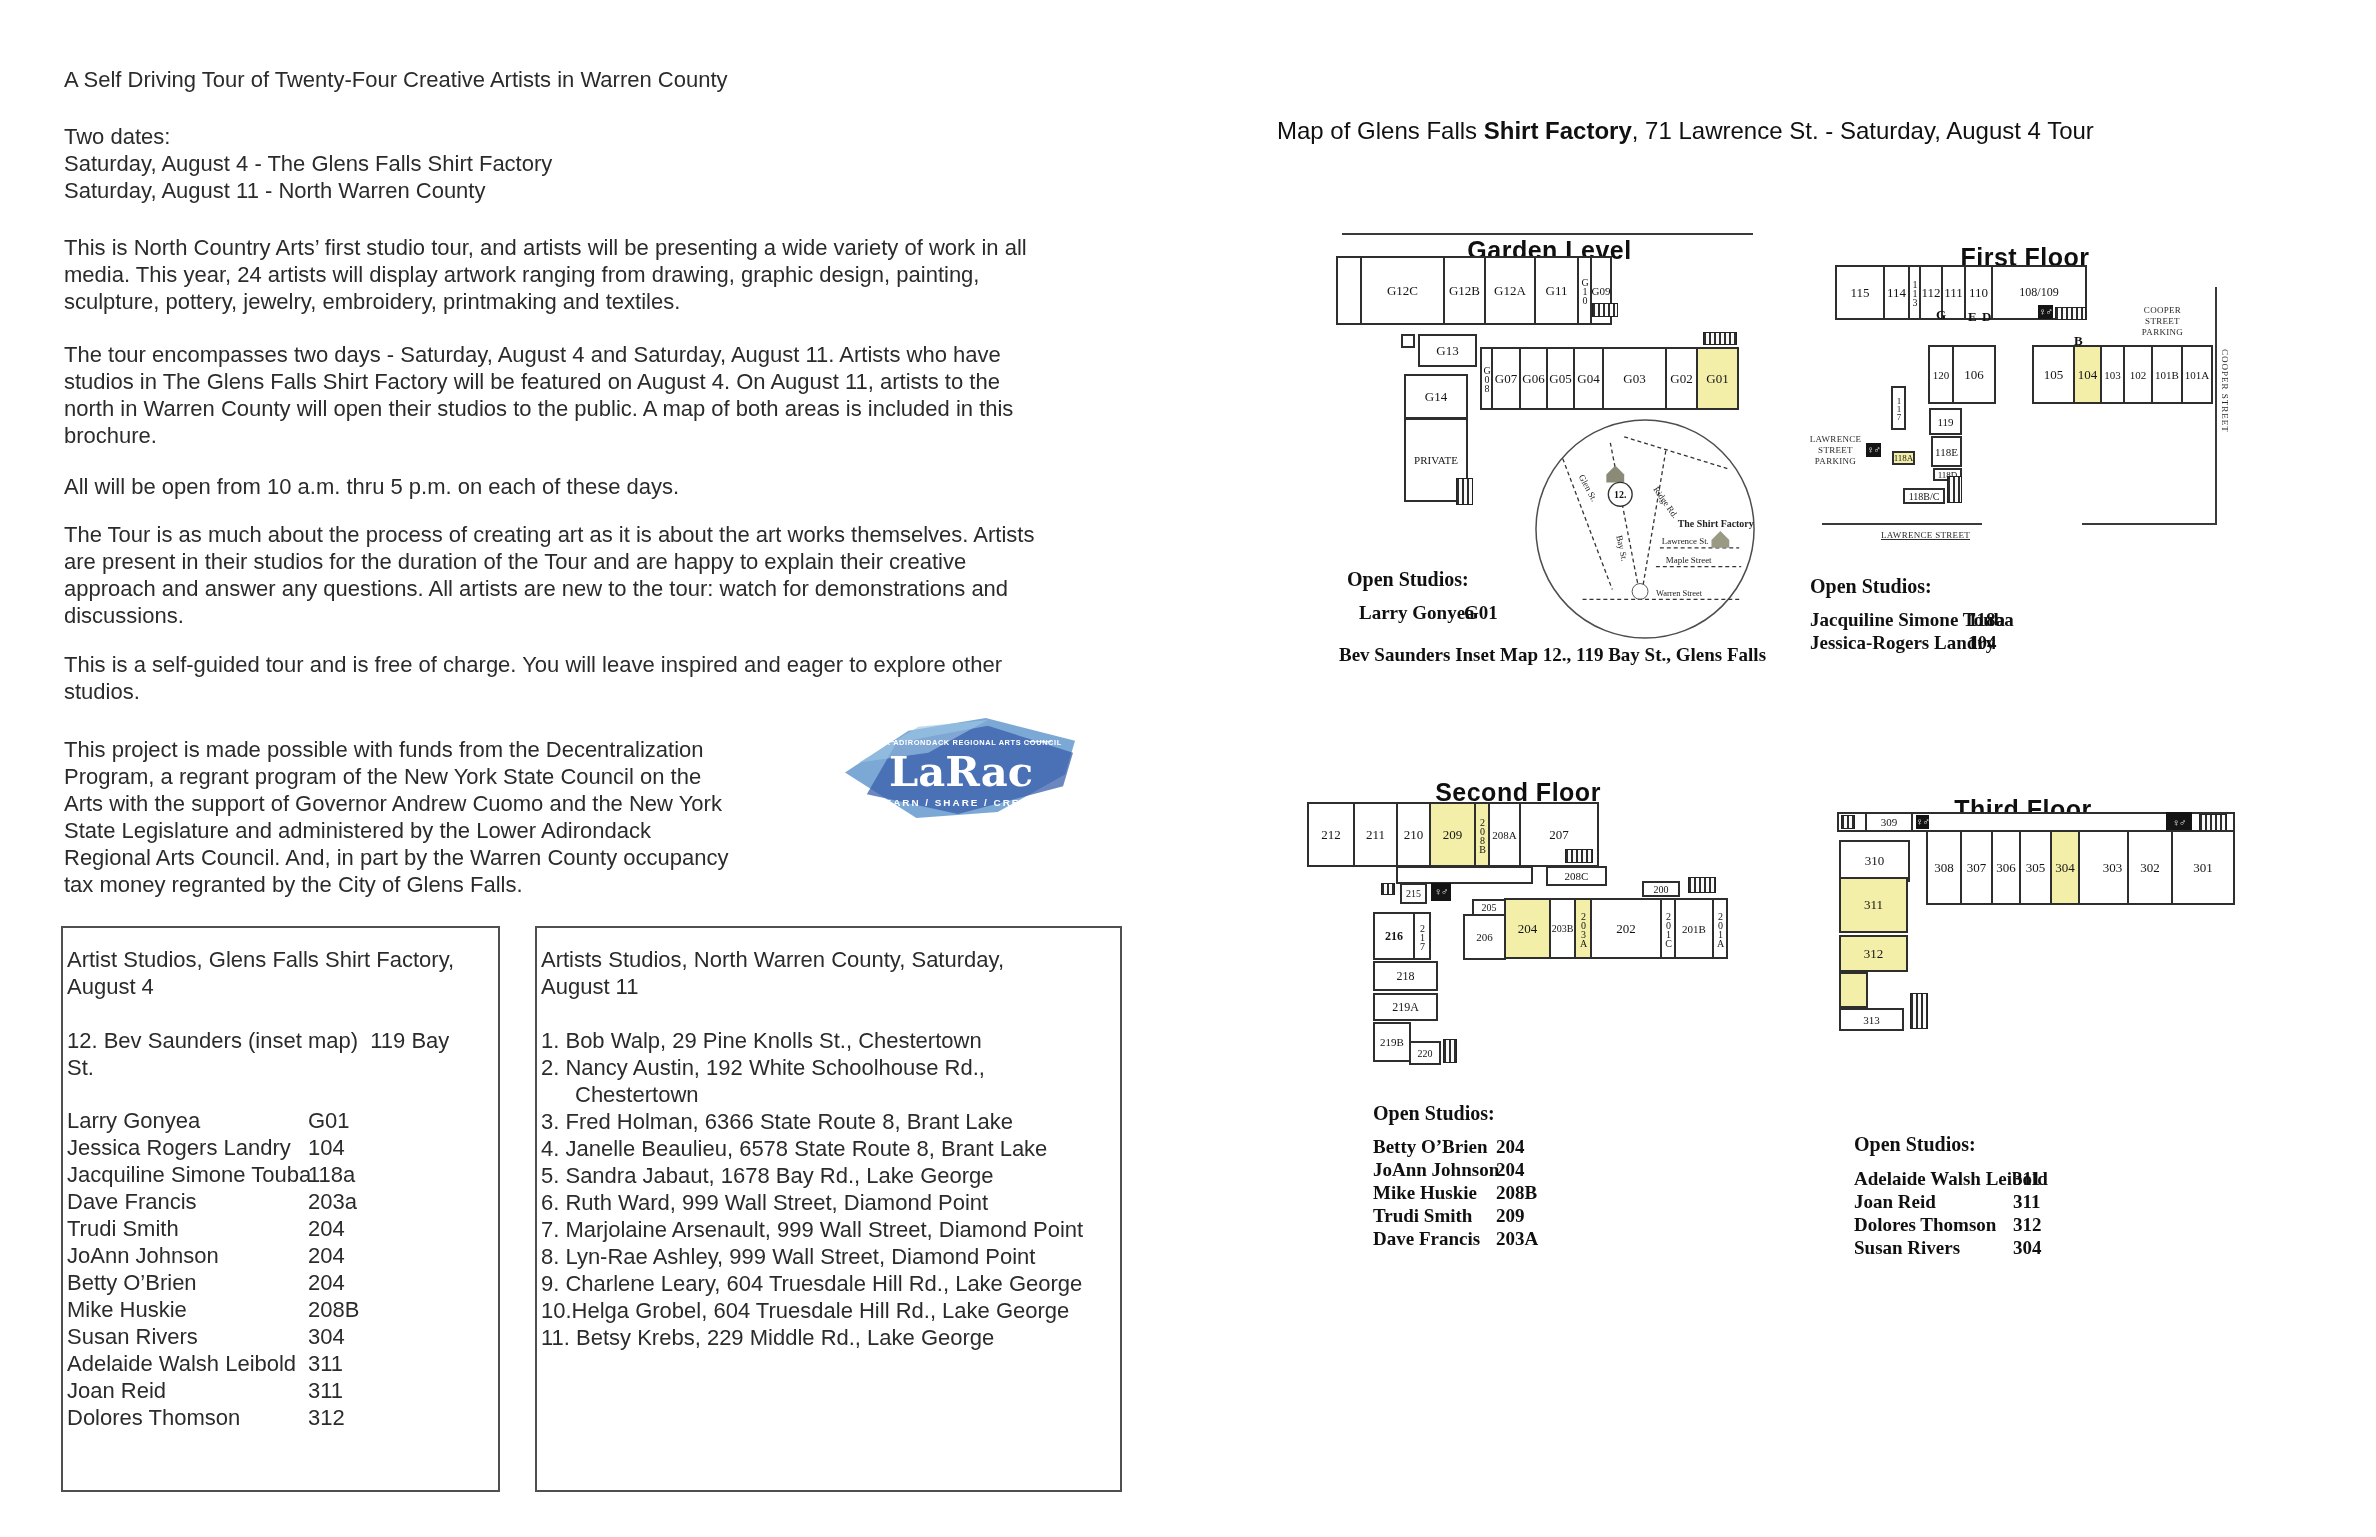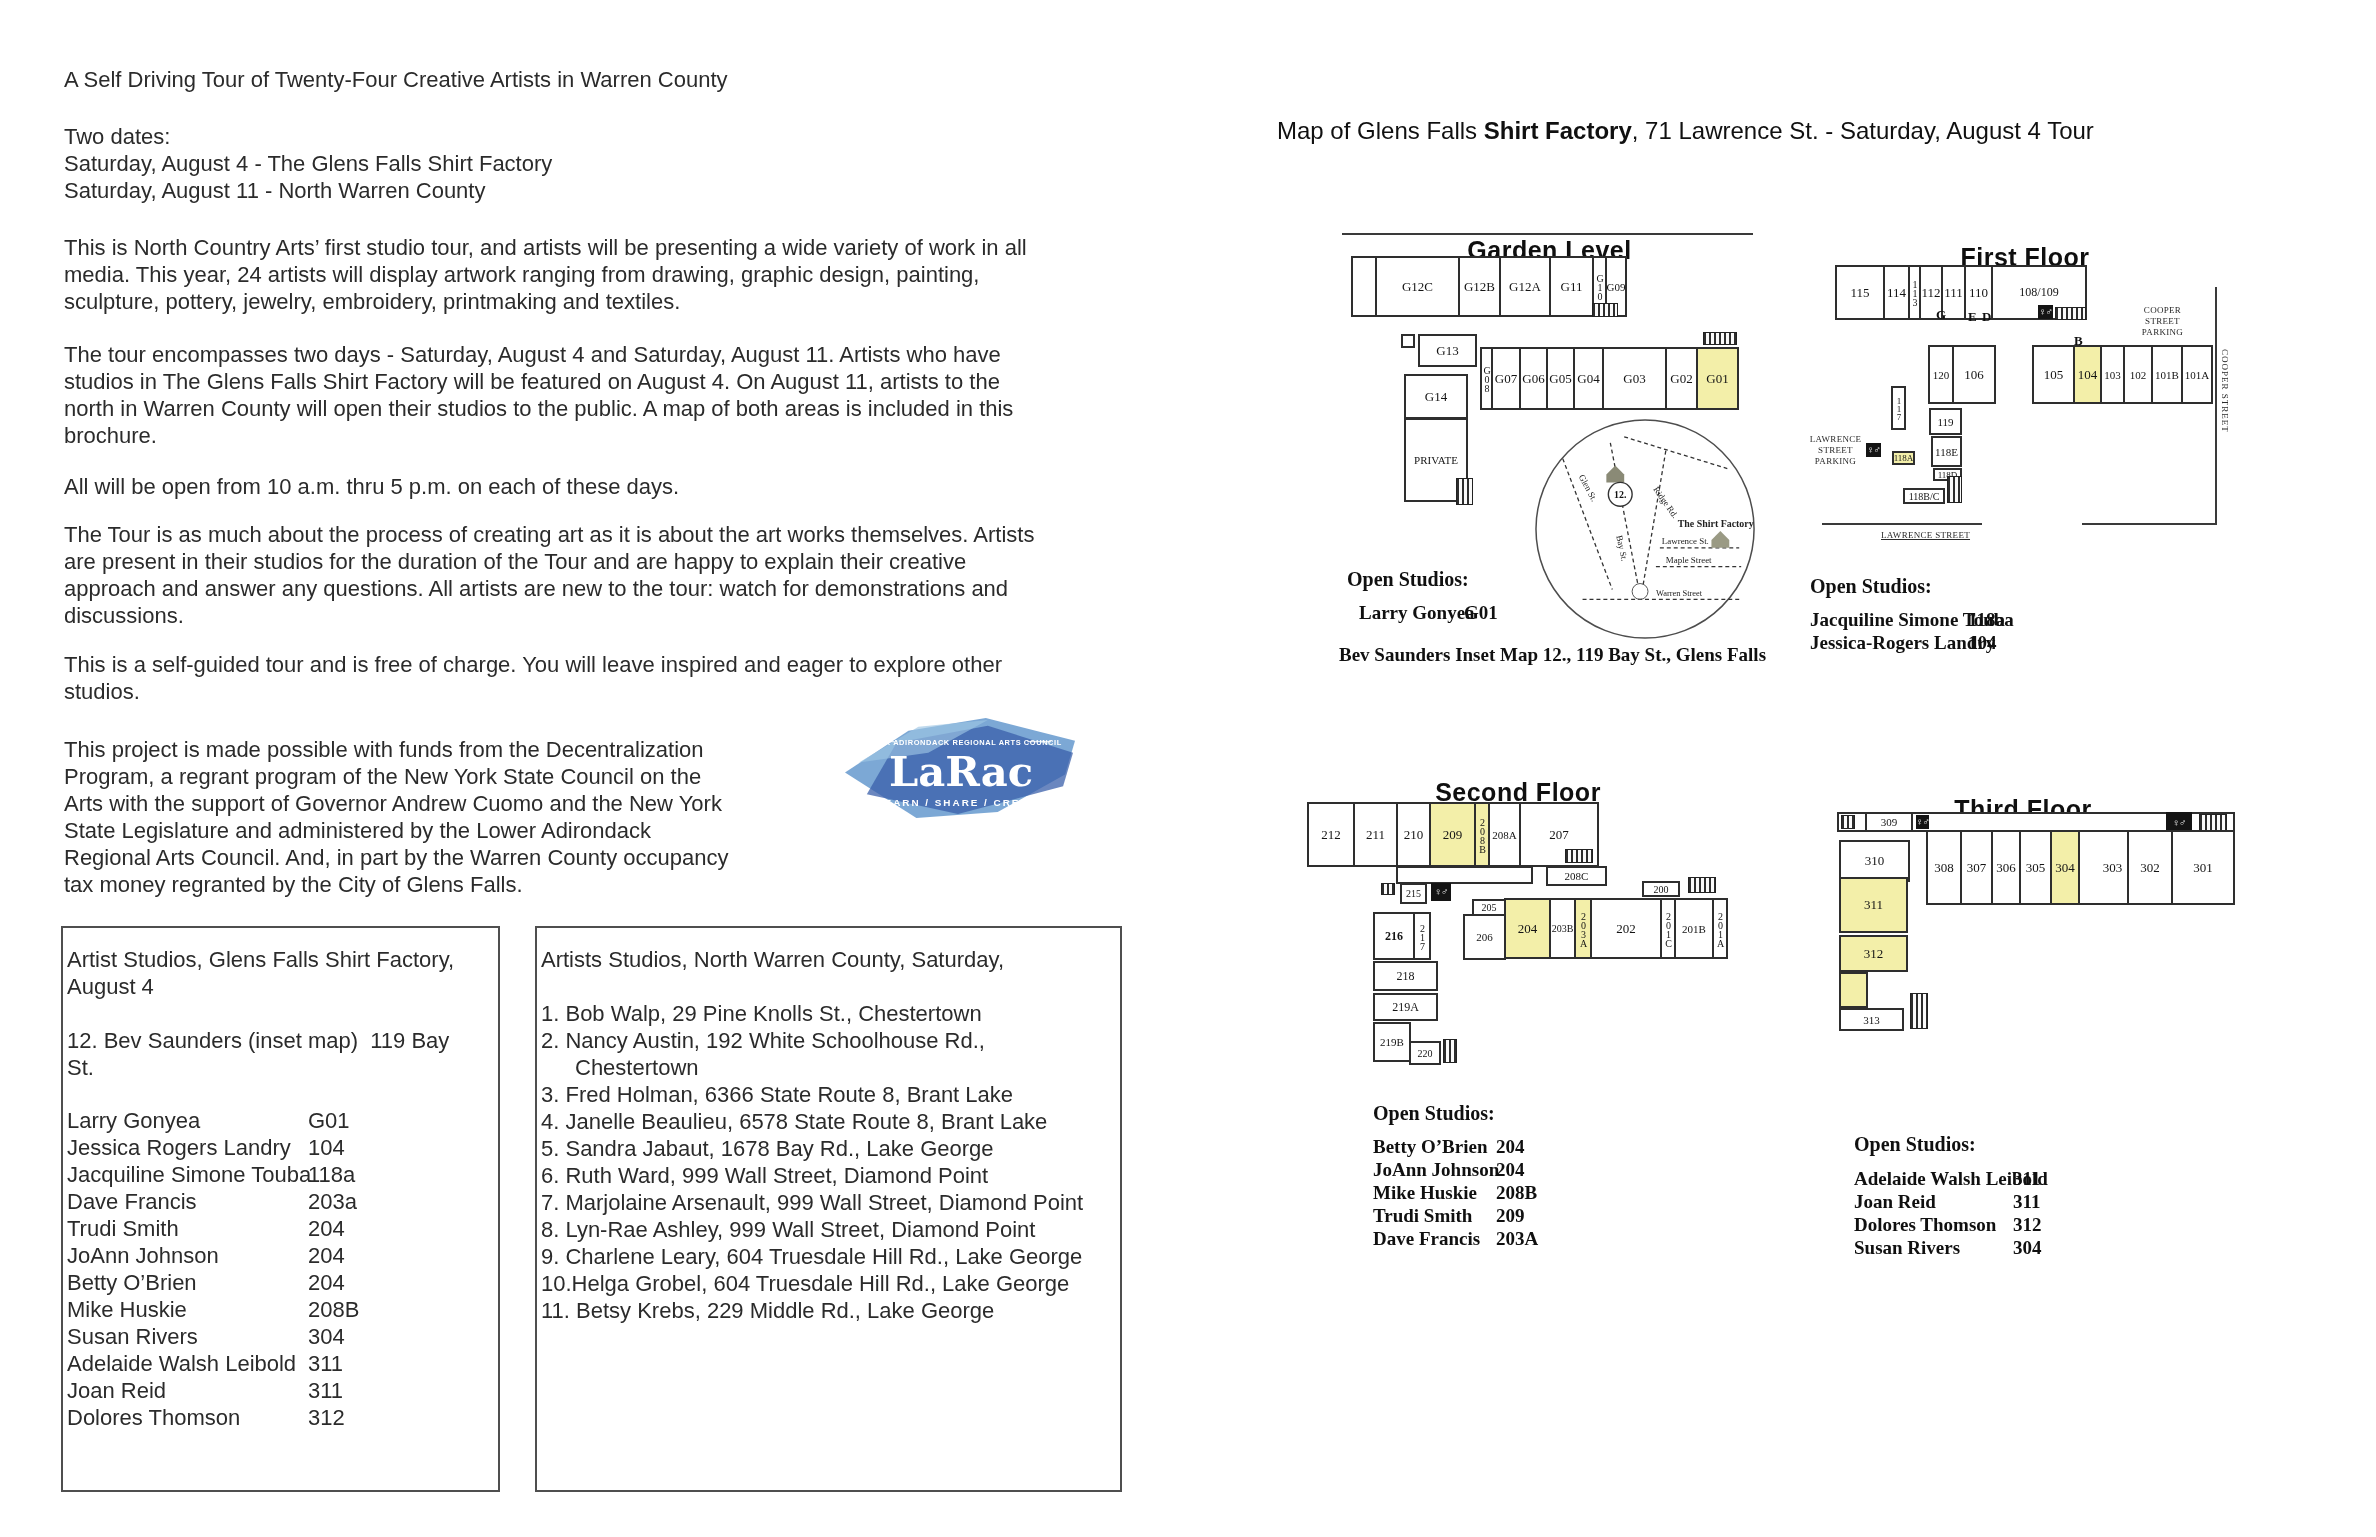--- a/index.html
+++ b/index.html
@@ -159,20 +159,21 @@
           <span class="lroom">312</span>
         </div>
       </div>
   </div>
 </div>
 
 <div class="boxed" style="left:535px;top:926px;width:587px;height:566px">
   <div class="inner" style="padding-right:10px">
     <div>
         <div class="tline">Artists Studios, North Warren County, Saturday,</div>
+        <div class="tline">August 11</div>
       </div>
     <div class="sp27"></div>
     <div>
         <div class="hang">1. Bob Walp, 29 Pine Knolls St., Chestertown</div>
         <div class="hang">2. Nancy Austin, 192 White Schoolhouse Rd., Chestertown</div>
         <div class="hang">3. Fred Holman, 6366 State Route 8, Brant Lake</div>
         <div class="hang">4. Janelle Beaulieu, 6578 State Route 8, Brant Lake</div>
         <div class="hang">5. Sandra Jabaut, 1678 Bay Rd., Lake George</div>
         <div class="hang">6. Ruth Ward, 999 Wall Street, Diamond Point</div>
         <div class="hang">7. Marjolaine Arsenault, 999 Wall Street, Diamond Point</div>
@@ -184,21 +185,21 @@
   </div>
 </div>
 
 <div class="map-header" style="left:1277px;top:117px">
   <span>Map of Glens Falls </span><b>Shirt Factory</b><span>, 71 Lawrence St. - Saturday, August 4 Tour</span>
 </div>
 
 <div class="plan" style="left:1317px;top:230px;width:485px;height:465px">
   <div class="thinline" style="left:25px;top:3px;width:411px;height:2px"></div>
   <h2 style="top:6px;width:465px">Garden Level</h2>
-  <div class="frow" style="left:34px;top:26px;width:276px;height:61px">
+  <div class="frow" style="left:19px;top:26px;width:276px;height:69px">
       <div class="room" style="flex: 0 0 26px;">
         <span></span>
       </div>
       <div class="room" style="flex-grow: 1;">
         <span>G12C</span>
       </div>
       <div class="room" style="flex: 0 0 43px;">
         <span>G12B</span>
       </div>
       <div class="room" style="flex: 0 0 52px;">

